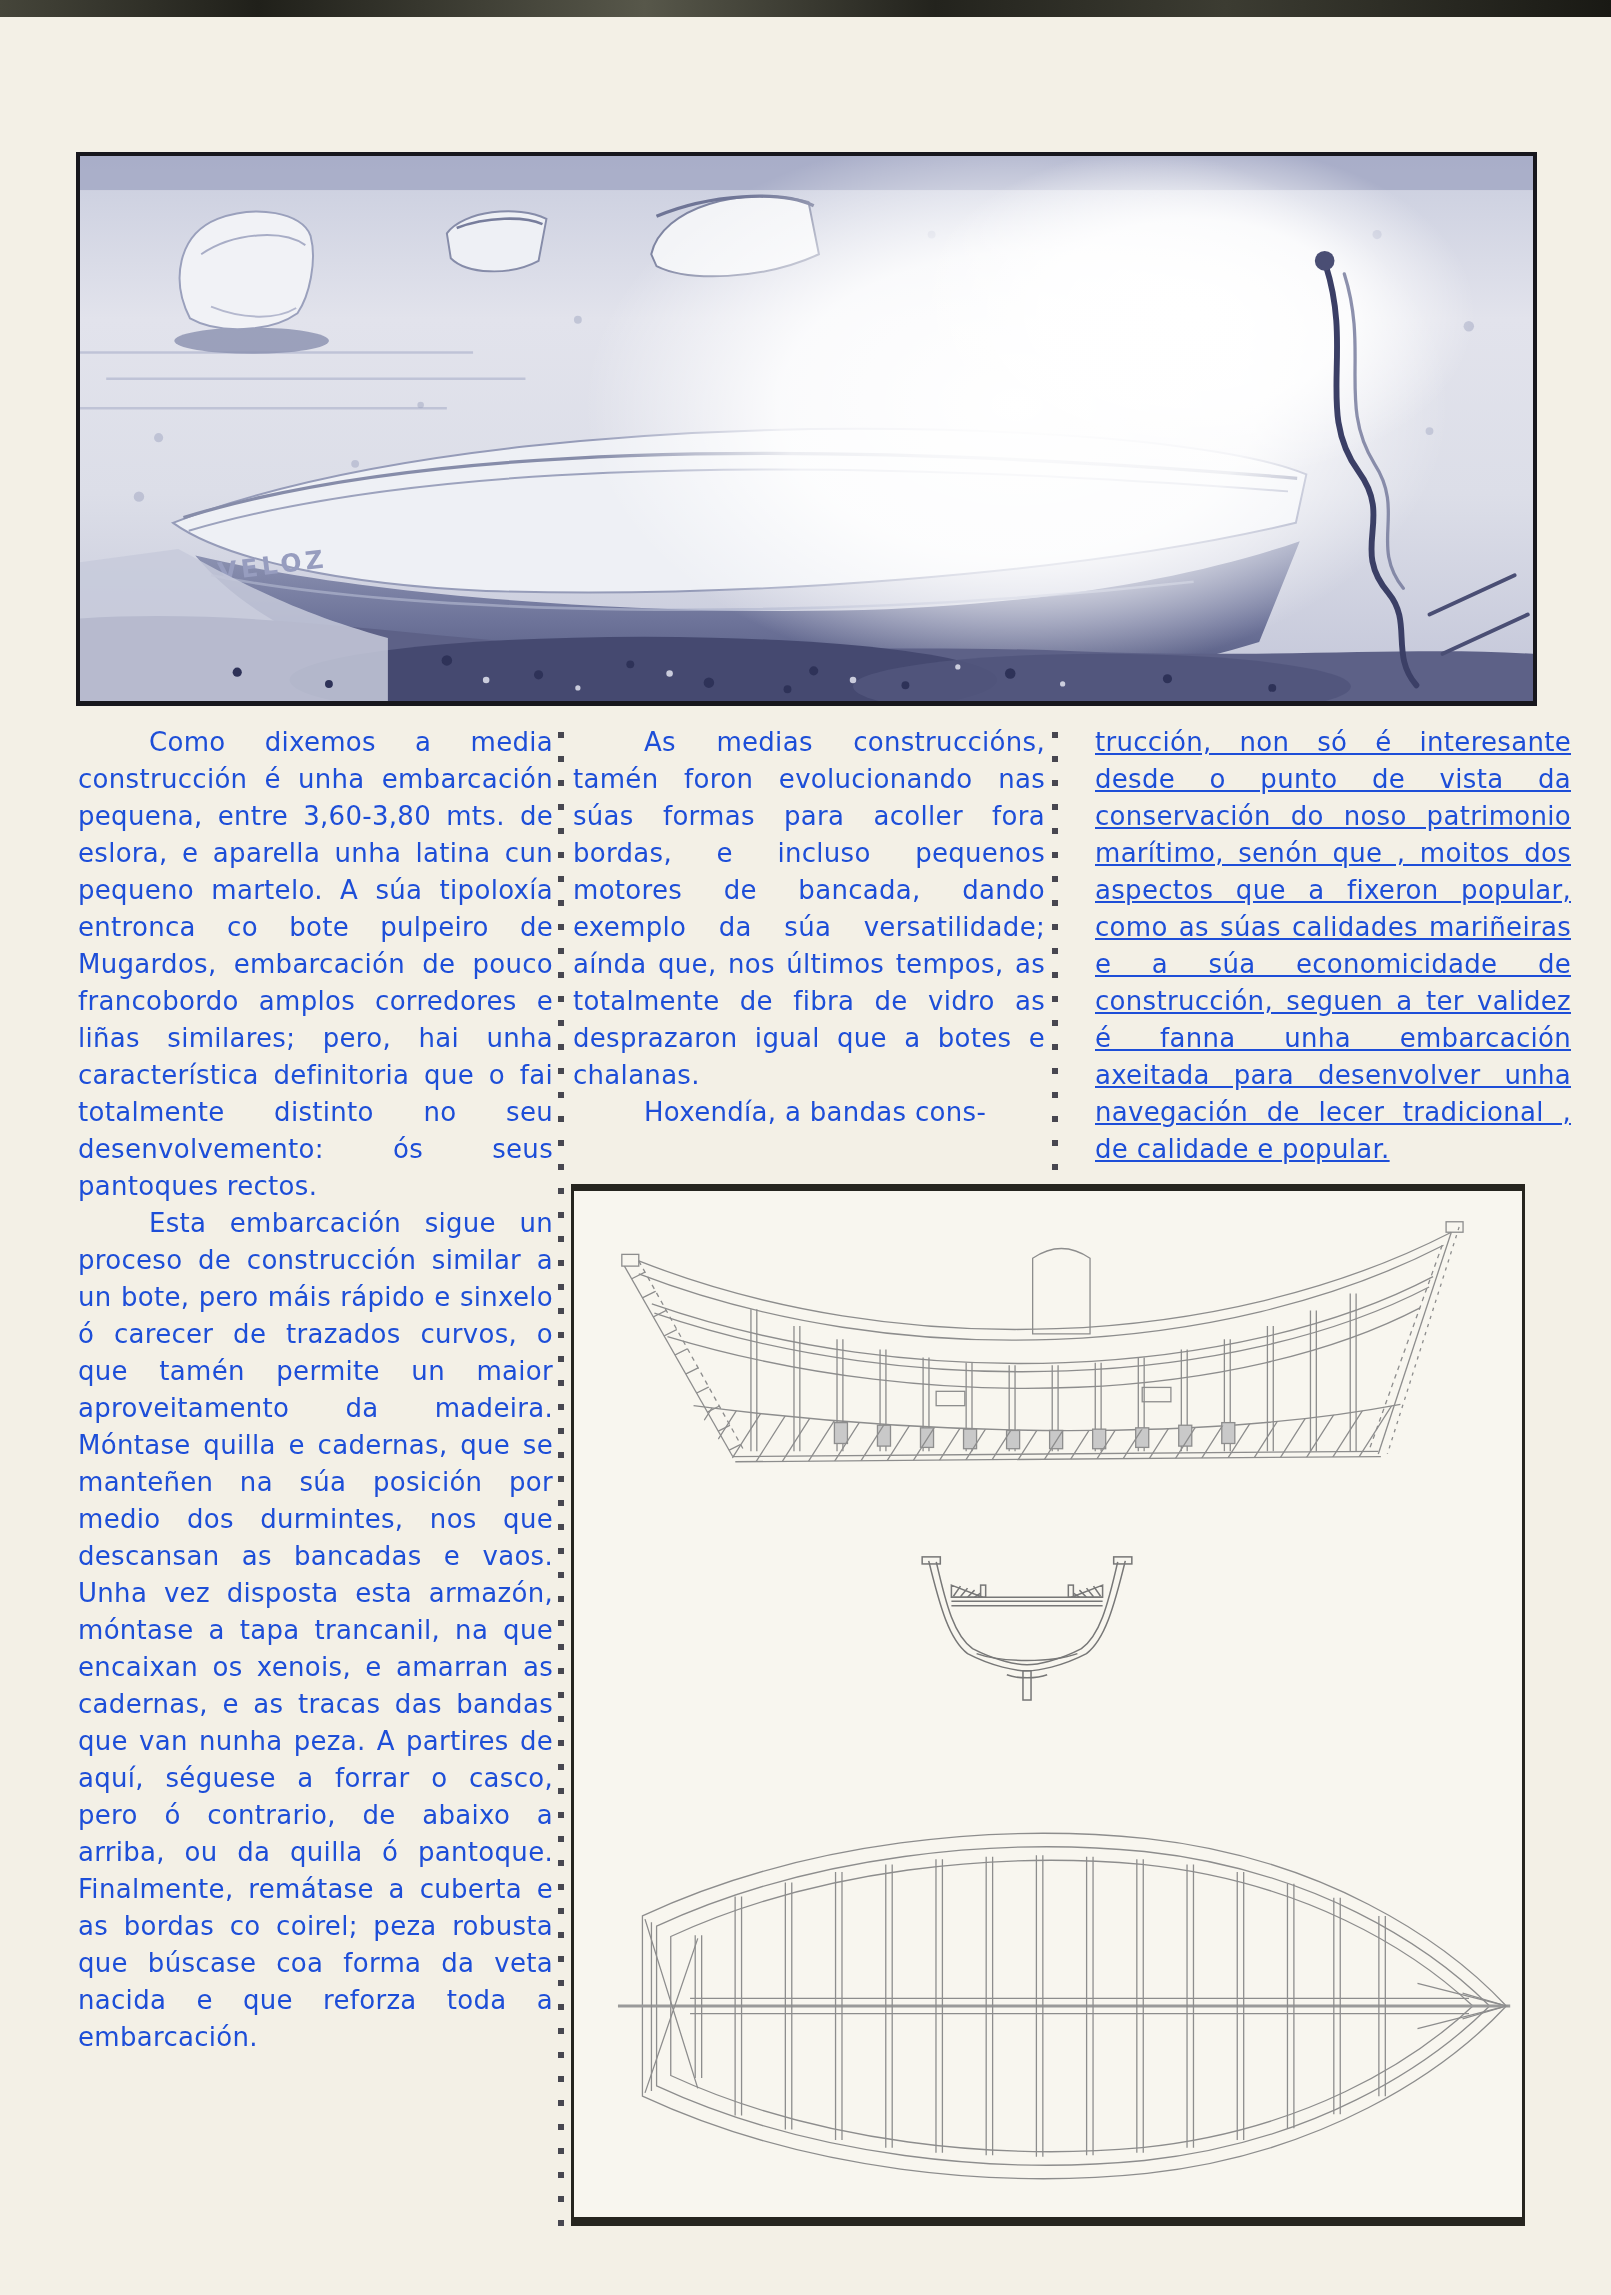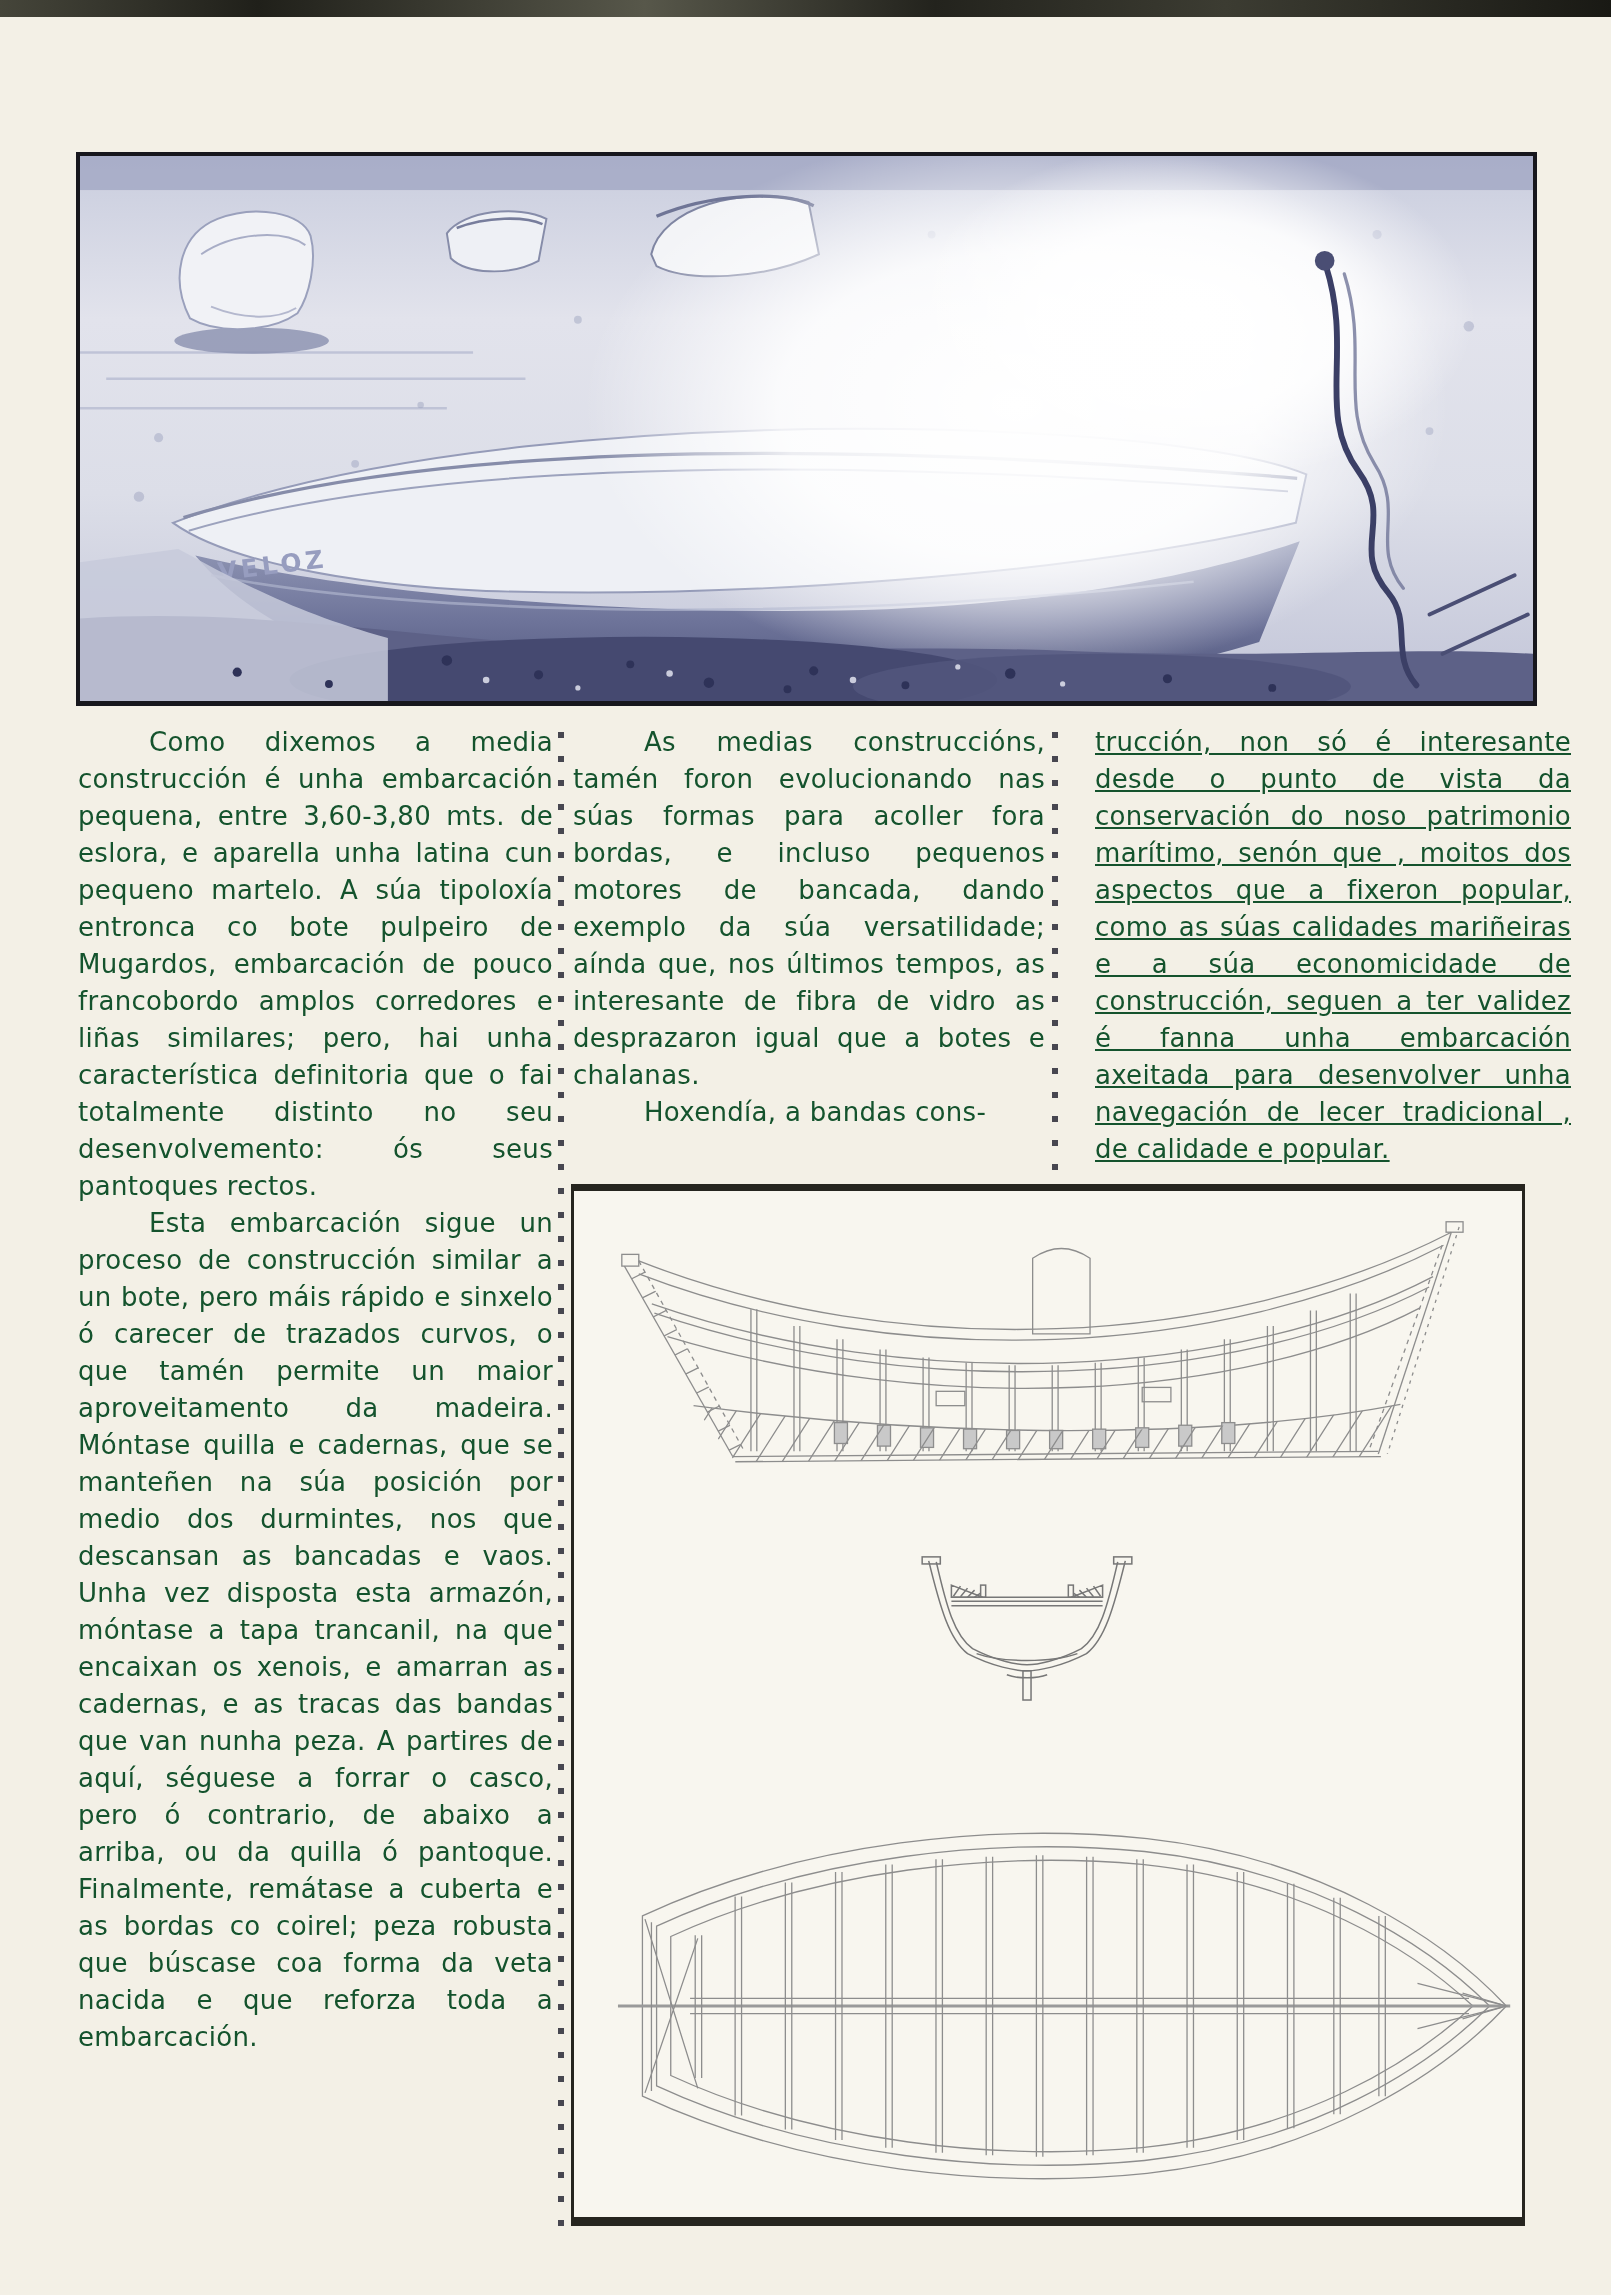--- a/index.html
+++ b/index.html
@@ -18,21 +18,21 @@
   #photo-frame{
     left:76px;top:152px;width:1461px;height:554px;
     box-sizing:border-box;border:4.6px solid #17171d;border-bottom-width:5.9px;
     background:#dde0e9;
   }
   #photo-frame svg{width:100%;height:100%;display:block;}
   .photo-label{font-family:"DejaVu Sans",sans-serif;font-weight:bold;}
   
   .col{
     position:absolute;top:724px;
-    font-size:26px;line-height:37px;color:#14532d;
+    font-size:26px;line-height:37px;color:#1d4ed8;
     text-align:justify;letter-spacing:0.3px;
   }
   .col p{margin:0;}
   .col p.ind{text-indent:71px;}
   #col1{left:78px;width:475px;}
   #col2{left:573px;width:472px;}
   #col3{left:1095px;width:476px;text-decoration:underline;}
   
   .dotsep{
     position:absolute;width:5.9px;
@@ -160,21 +160,21 @@
 </div>
 
 <div class="col" id="col1">
   <p class="ind">Como dixemos a media construcción é unha embarcación pequena, entre 3,60-3,80 mts. de eslora, e aparella unha latina cun pequeno martelo. A súa tipoloxía entronca co bote pulpeiro de Mugardos, embarcación de pouco francobordo amplos corredores e liñas similares; pero, hai unha característica definitoria que o fai totalmente distinto no seu desenvolvemento: ós seus pantoques rectos.</p>
   <p class="ind">Esta embarcación sigue un proceso de construcción similar a un bote, pero máis rápido e sinxelo ó carecer de trazados curvos, o que tamén permite un maior aproveitamento da madeira. Móntase quilla e cadernas, que se manteñen na súa posición por medio dos durmintes, nos que descansan as bancadas e vaos. Unha vez disposta esta armazón, móntase a tapa trancanil, na que encaixan os xenois, e amarran as cadernas, e as tracas das bandas que van nunha peza. A partires de aquí, séguese a forrar o casco, pero ó contrario, de abaixo a arriba, ou da quilla ó pantoque. Finalmente, remátase a cuberta e as bordas co coirel; peza robusta que búscase coa forma da veta nacida e que reforza toda a embarcación.</p>
 </div>
 
 <div class="dotsep" id="sep1"></div>
 
 <div class="col" id="col2">
-  <p class="ind">As medias construccións, tamén foron evolucionando nas súas formas para acoller fora bordas, e incluso pequenos motores de bancada, dando exemplo da súa versatilidade; aínda que, nos últimos tempos, as interesante de fibra de vidro as desprazaron igual que a botes e chalanas.</p>
+  <p class="ind">As medias construccións, tamén foron evolucionando nas súas formas para acoller fora bordas, e incluso pequenos motores de bancada, dando exemplo da súa versatilidade; aínda que, nos últimos tempos, as totalmente de fibra de vidro as desprazaron igual que a botes e chalanas.</p>
   <p class="ind">Hoxendía, a bandas cons-</p>
 </div>
 
 <div class="dotsep" id="sep2"></div>
 
 <div class="col" id="col3">
   <p>trucción, non só é interesante desde o punto de vista da conservación do noso patrimonio marítimo, senón que , moitos dos aspectos que a fixeron popular, como as súas calidades mariñeiras e a súa economicidade de construcción, seguen a ter validez é fanna unha embarcación axeitada para desenvolver unha navegación de lecer tradicional , de calidade e popular.</p>
 </div>
 
 <div id="drawing-box" class="abs">

